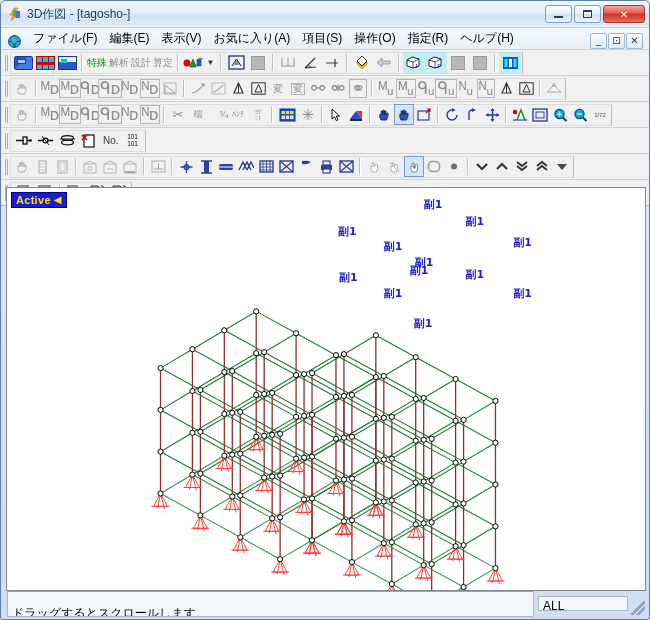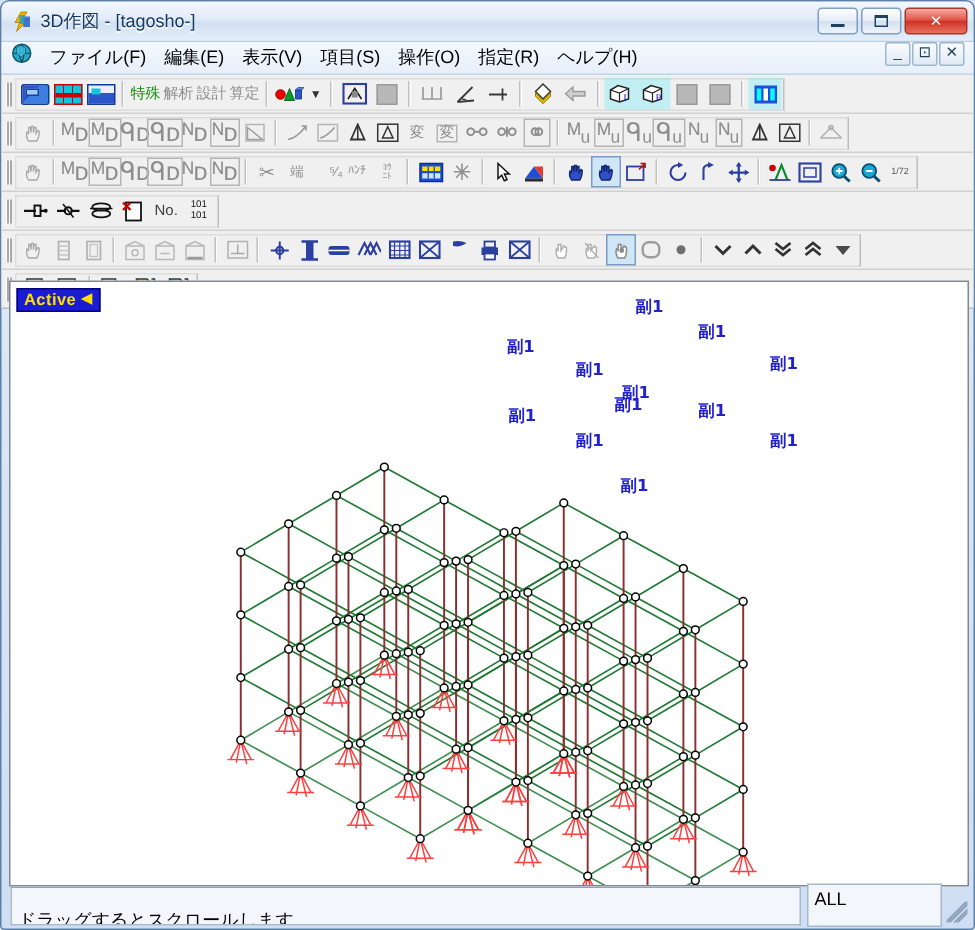--- a/index.html
+++ b/index.html
@@ -38,21 +38,21 @@
   .wb.close{
     width:42px;
     background:linear-gradient(180deg,#f6a9a0 0%,#e2564a 45%,#cf3326 52%,#e8705f 100%);
     border-color:#a8362b;color:#fff;font-weight:bold;
   }
   .wb .box-min{width:9px;height:2px;background:#20425f;margin-top:6px;}
   .wb .box-max{width:9px;height:8px;border:1px solid #20425f;border-top-width:2px;box-sizing:border-box;}
 
   
   .menubar{
-    height:21px;display:flex;align-items:flex-start;padding:0 4px;
+    height:21px;display:flex;align-items:flex-end;padding:0 4px;
     background:linear-gradient(180deg,#f4f8fd 0%,#e7effa 100%);
     border-bottom:1px solid #c3d4e8;
   }
   .doc-icon{width:15px;height:15px;margin:0 5px 0 2px;position:relative;flex:none;}
   .menu-item{
     padding:2px 6px;color:#000;font-size:12px;white-space:nowrap;cursor:default;
   }
   .mdi-btns{margin-left:auto;display:flex;gap:1px;padding-right:2px;}
   .mdib{
     width:17px;height:16px;border:1px solid #9fb6cf;border-radius:2px;
@@ -152,21 +152,21 @@
     padding:0 6px 3px 6px;
   }
   .status-pane{
     flex:1;height:19px;line-height:19px;
     border:1px solid #a6b8cc;border-top-color:#8fa5bd;
     background:#f3f7fc;
     font-size:12px;color:#000;padding:12px 4px;box-sizing:border-box;
     white-space:nowrap;overflow:hidden;
   }
   .status-small{
-    width:90px;height:29px;line-height:19px;margin-left:4px;
+    width:90px;height:15px;line-height:19px;margin-left:4px;
     border:1px solid #a6b8cc;background:#f3f7fc;
     font-size:12px;color:#000;padding:0 4px;box-sizing:border-box;
   }
   .grip{
     width:14px;height:14px;margin-left:3px;align-self:flex-end;margin-bottom:1px;
     background:
       linear-gradient(135deg,transparent 0 45%,#93a8bd 45% 60%,transparent 60% 100%),
       linear-gradient(135deg,transparent 0 65%,#93a8bd 65% 80%,transparent 80% 100%);
     flex:none;
   }
@@ -200,20 +200,21 @@
     <span class="doc-icon">
       <svg width="15" height="15" viewBox="0 0 15 15">
         <circle cx="7.5" cy="7.5" r="6" fill="#2ba8c9" stroke="#11596e" stroke-width="1"></circle>
         <path d="M2 7.5 H13 M7.5 1.5 Q4.5 7.5 7.5 13.5 M7.5 1.5 Q10.5 7.5 7.5 13.5" stroke="#0d4557" fill="none" stroke-width="0.8"></path>
         <path d="M4 4 L7 2 L10 4 L10 8 L7 10 L4 8 Z" fill="#3ec7e8" opacity="0.75" stroke="#0d4557" stroke-width="0.5"></path>
       </svg>
     </span>
     <span class="menu-item">ファイル(F)</span>
     <span class="menu-item">編集(E)</span>
     <span class="menu-item">表示(V)</span>
+    <span class="menu-item">お気に入り(A)</span>
     <span class="menu-item">項目(S)</span>
     <span class="menu-item">操作(O)</span>
     <span class="menu-item">指定(R)</span>
     <span class="menu-item">ヘルプ(H)</span>
     <span class="mdi-btns">
       <span class="mdib">_</span>
       <span class="mdib">⊡</span>
       <span class="mdib">✕</span>
     </span>
   </div>

